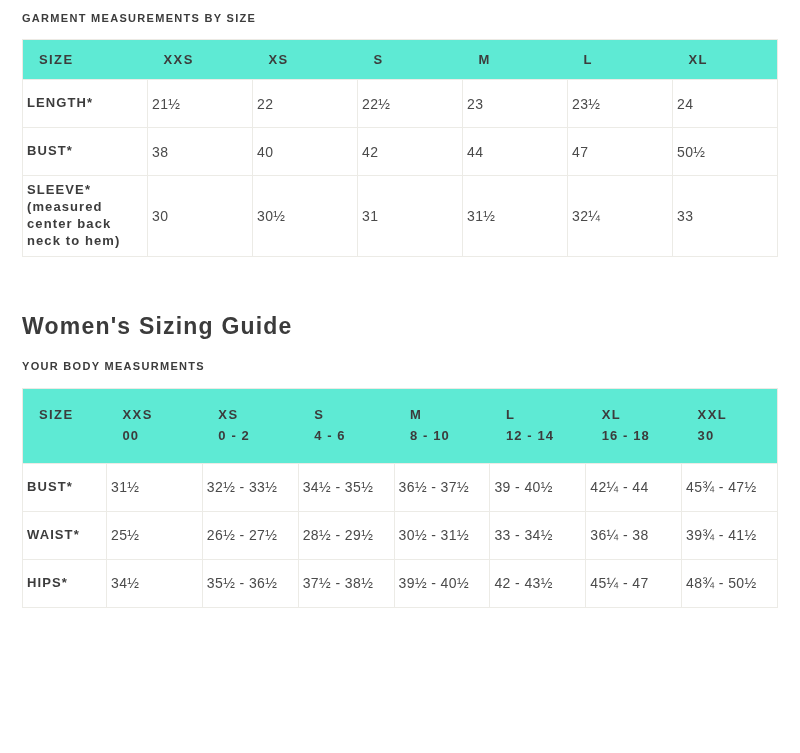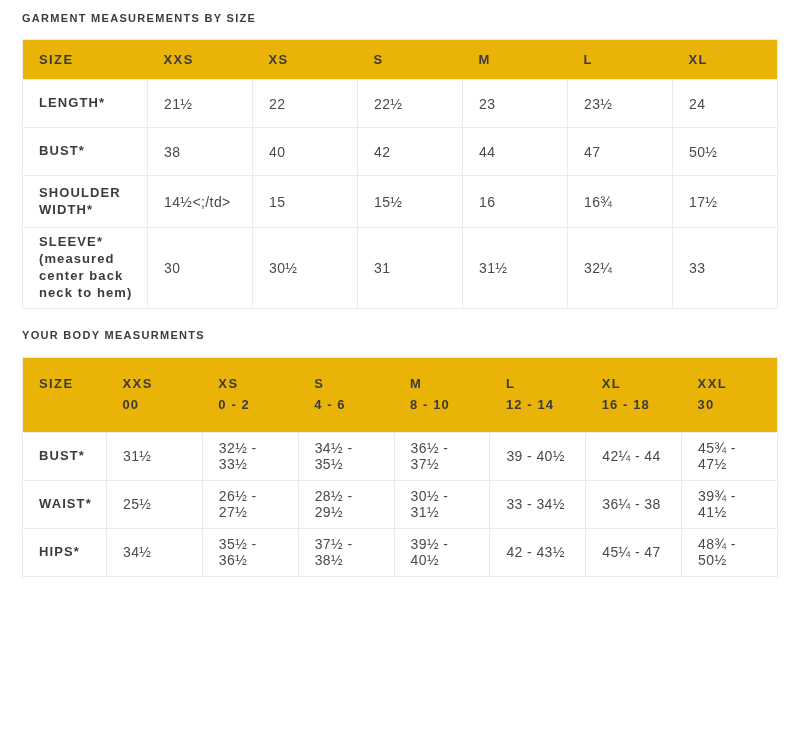--- a/index.html
+++ b/index.html
@@ -17,35 +17,35 @@
     text-transform: uppercase;
   }
   table.tbl {
     width: 756px;
     border-collapse: collapse;
     table-layout: fixed;
     margin-top: 15px;
     border: 1px solid #eceae4;
   }
   table.tbl thead th {
-    background: #eab308;
+    background: #5eead4;
     text-align: left;
     font-size: 13px;
     font-weight: 700;
     letter-spacing: 1.4px;
     color: #3c3c3c;
     padding: 0 10px 0 16px;
     border: none;
     vertical-align: middle;
   }
   table.tbl tbody th, table.tbl tbody td {
     border: 1px solid #ecebe6;
     vertical-align: middle;
     text-align: left;
-    padding: 6px 10px 6px 16px;
+    padding: 6px 10px 6px 4px;
   }
   table.tbl tbody th {
     font-size: 13px;
     font-weight: 700;
     letter-spacing: 1.1px;
     color: #3c3c3c;
     line-height: 1.3;
   }
   table.tbl tbody td {
     font-size: 14px;
@@ -127,43 +127,35 @@
           <tr>
             <th>BUST*</th>
             <td>38</td>
             <td>40</td>
             <td>42</td>
             <td>44</td>
             <td>47</td>
             <td>50½</td>
           </tr>
           <tr>
-            <th>SHOULDER WIDTH*</th>
-            <td>14½&lt;;/td&gt;</td>
-            <td>15</td>
-            <td>15½</td>
-            <td>16</td>
-            <td>16¾</td>
-            <td>17½</td>
-          </tr>
-          <tr>
             <th>SLEEVE* (measured center back neck to hem)</th>
             <td>30</td>
             <td>30½</td>
             <td>31</td>
             <td>31½</td>
             <td>32¼</td>
             <td>33</td>
           </tr>
         </tbody>
     </table>
 
   </section>
 
   <section>
+    <h1 class="guide-title">Women's Sizing Guide</h1>
 
     <h3 class="section-label guide-subtitle">YOUR BODY MEASURMENTS</h3>
 
     <table class="tbl" id="body-table">
       <colgroup>
           <col class="label-col">
         </colgroup>
       <thead>
         <tr class="size-names">
             <th>SIZE</th>

